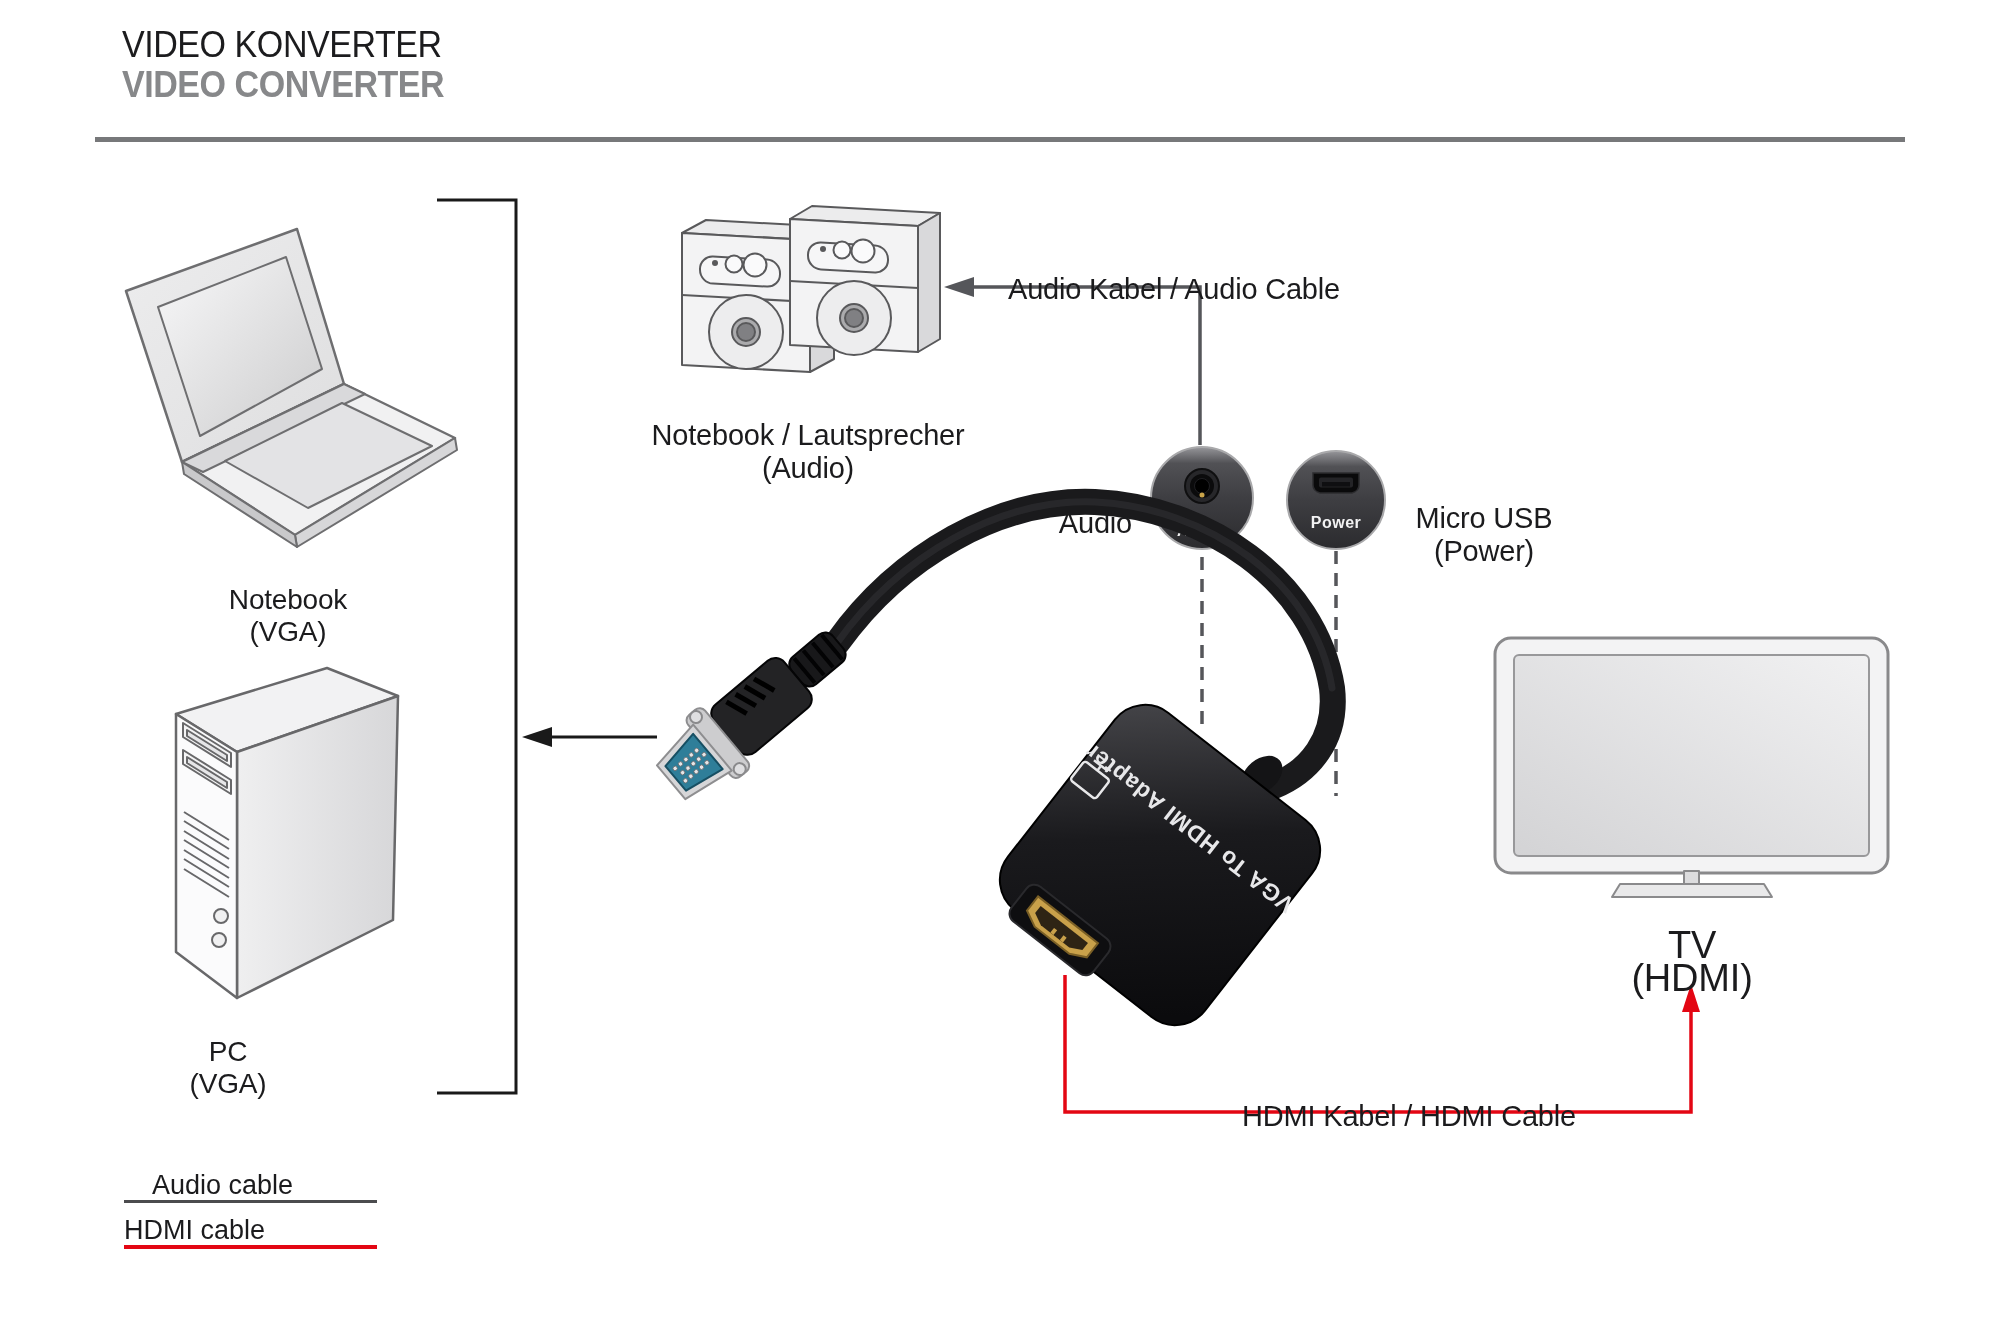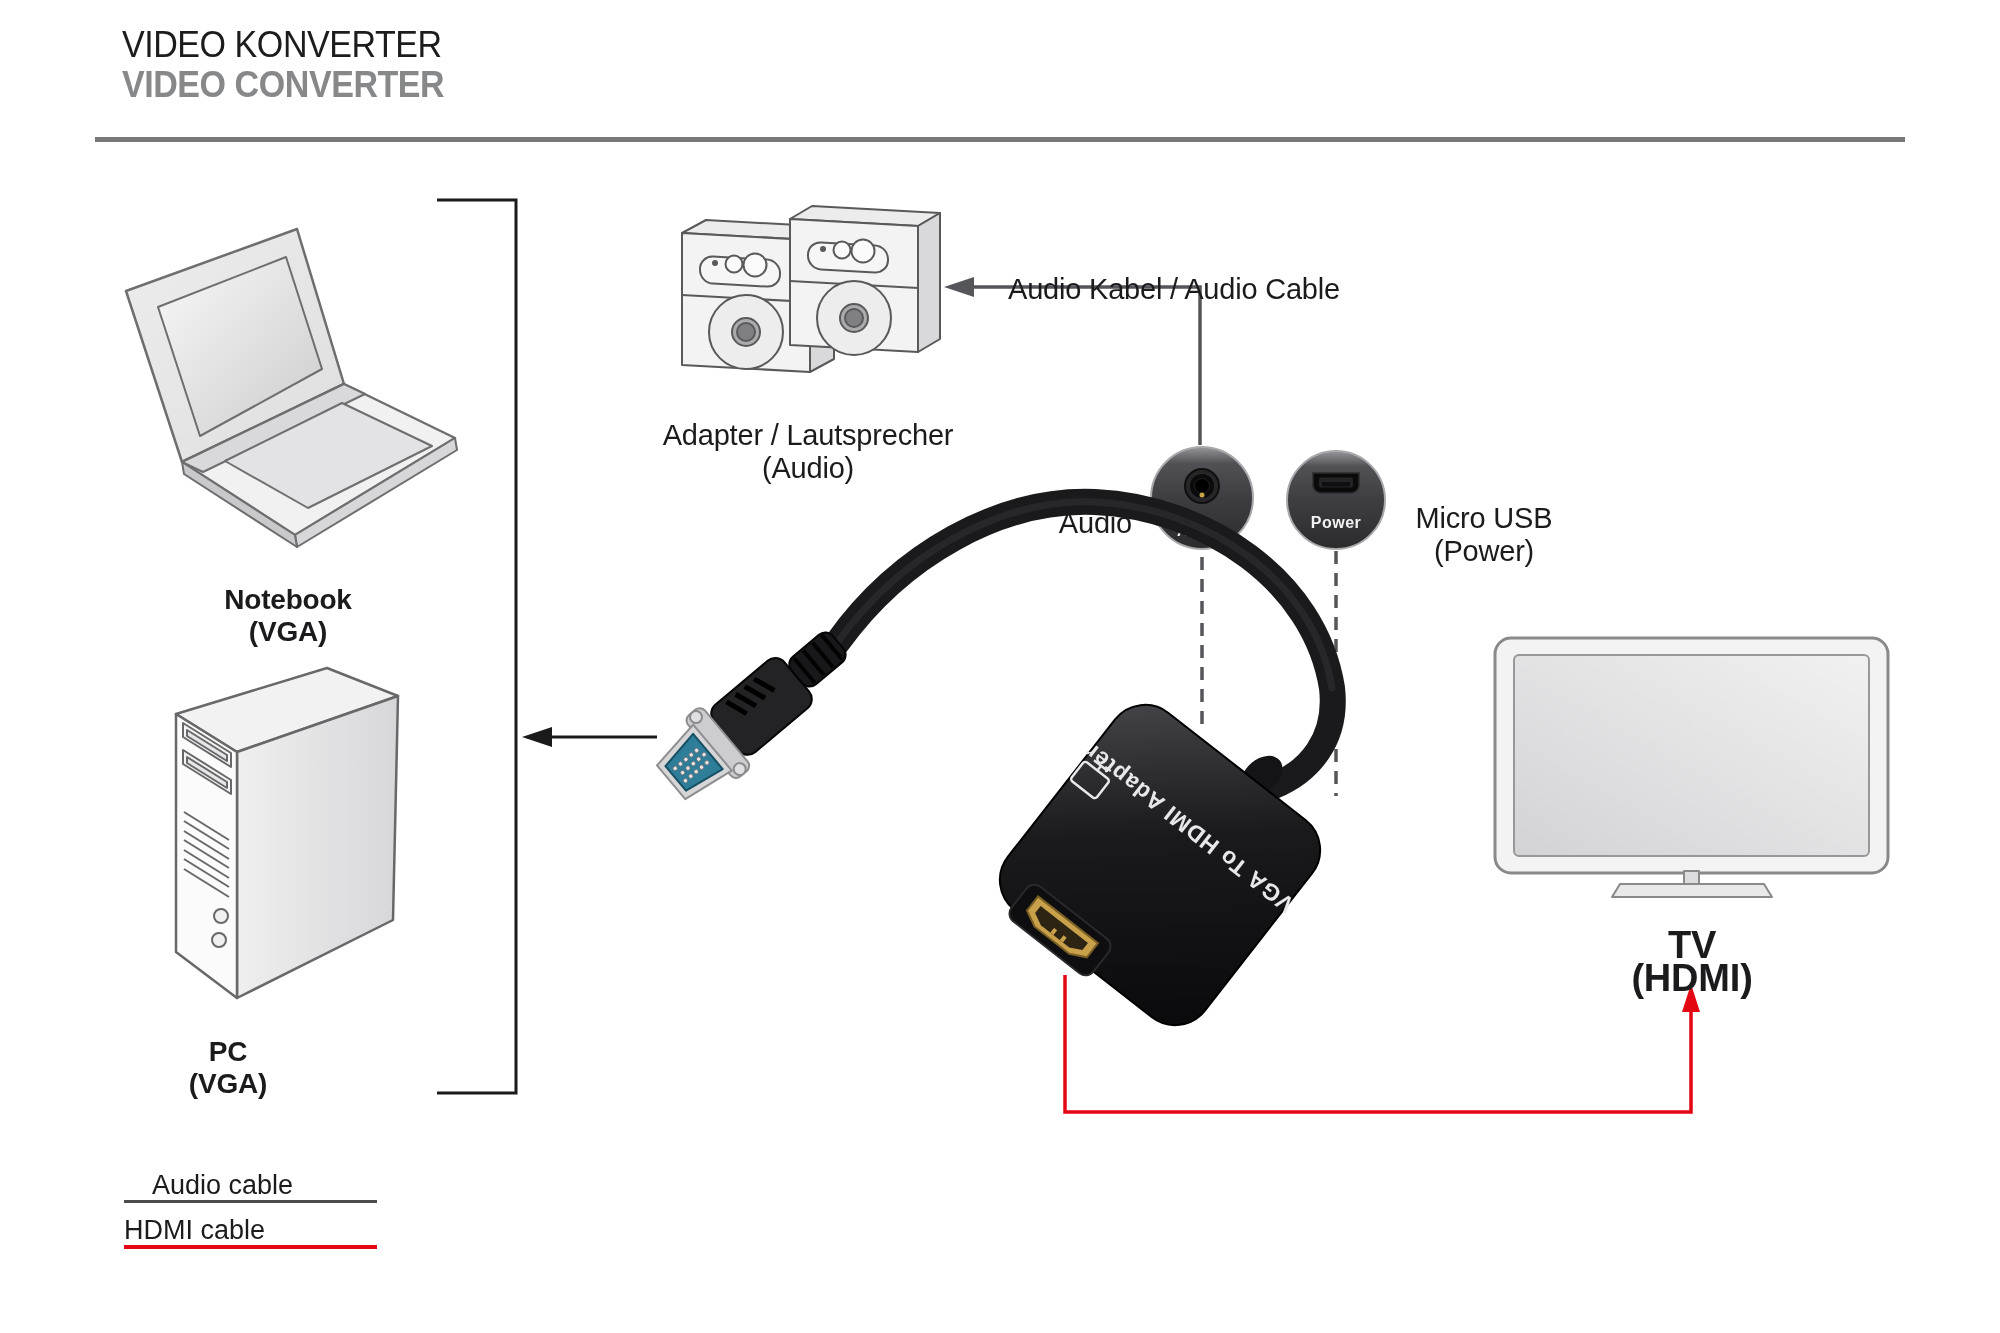--- a/index.html
+++ b/index.html
@@ -1,21 +1,21 @@
 <!DOCTYPE html>
 <html><head>
 <meta charset="utf-8">
 <style>
   html,body{margin:0;padding:0;background:#ffffff;}
   .stage{
     position:relative;width:2000px;height:1333px;background:#ffffff;
     font-family:"Liberation Sans",sans-serif;overflow:hidden;
   }
   .lbl{position:absolute;white-space:nowrap;color:#1b1b1d;font-size:29px;line-height:33px;letter-spacing:-0.2px;margin-top:26px;}
-  .lbl.bold{font-weight:700;font-size:28px;line-height:32px;}
+  .lbl.bold{font-weight:400;font-size:28px;line-height:32px;}
   .lbl.centered{transform:translateX(-50%);text-align:center;}
   .lbl.right-aligned{transform:translateX(-100%);}
   .title-line1{
     position:absolute;left:122px;top:24px;font-size:37px;font-weight:400;color:#1c1c1e;
     letter-spacing:-0.5px;transform:scaleX(0.92);transform-origin:left top;white-space:nowrap;
   }
   .title-line2{
     position:absolute;left:122px;top:64px;font-size:37px;font-weight:700;color:#87888a;
     letter-spacing:-0.5px;transform:scaleX(0.92);transform-origin:left top;white-space:nowrap;
   }
@@ -235,21 +235,21 @@
     </g>
   </svg>
 
   <div class="title-line1">VIDEO KONVERTER</div>
   <div class="title-line2">VIDEO CONVERTER</div>
   <div class="title-rule"></div>
 
   <div class="lbl" style="left:1008px;top:247px;">Audio Kabel / Audio Cable</div>
 
   <div class="lbl centered" style="left:808px;top:393px;">
-    <div>Adapter / Lautsprecher</div>
+    <div>Notebook / Lautsprecher</div>
     <div>(Audio)</div>
   </div>
 
   <div class="lbl bold centered" style="left:288px;top:558px;">
     <div>Notebook</div>
     <div>(VGA)</div>
   </div>
 
   <div class="lbl bold centered" style="left:228px;top:1010px;">
     <div>PC</div>
@@ -262,19 +262,20 @@
     <div>Micro USB</div>
     <div>(Power)</div>
   </div>
 
 
   <div class="lbl bold centered" style="left:1692px;top:903px;font-size:38px;line-height:33px;">
     <div>TV</div>
     <div>(HDMI)</div>
   </div>
 
+  <div class="lbl centered" style="left:1409px;top:1074px;">HDMI Kabel / HDMI Cable</div>
 
   <div class="legend-lbl" style="left:124px;top:1170px;margin-left:28px;">Audio cable</div>
   <div class="legend-line audio" style="left:124px;top:1200px;width:253px;"></div>
   <div class="legend-lbl" style="left:124px;top:1215px;">HDMI cable</div>
   <div class="legend-line hdmi" style="left:124px;top:1245px;width:253px;"></div>
 
 </div>
 
 </body></html>

